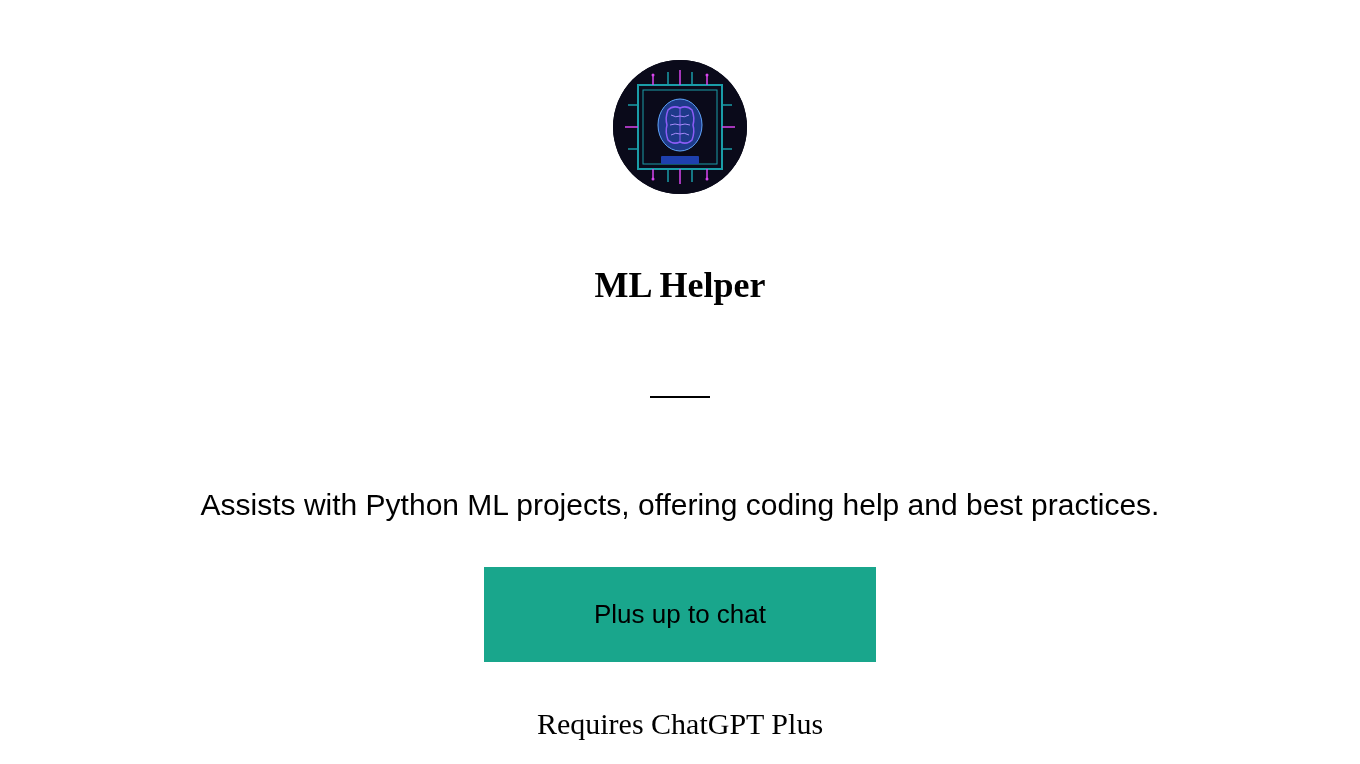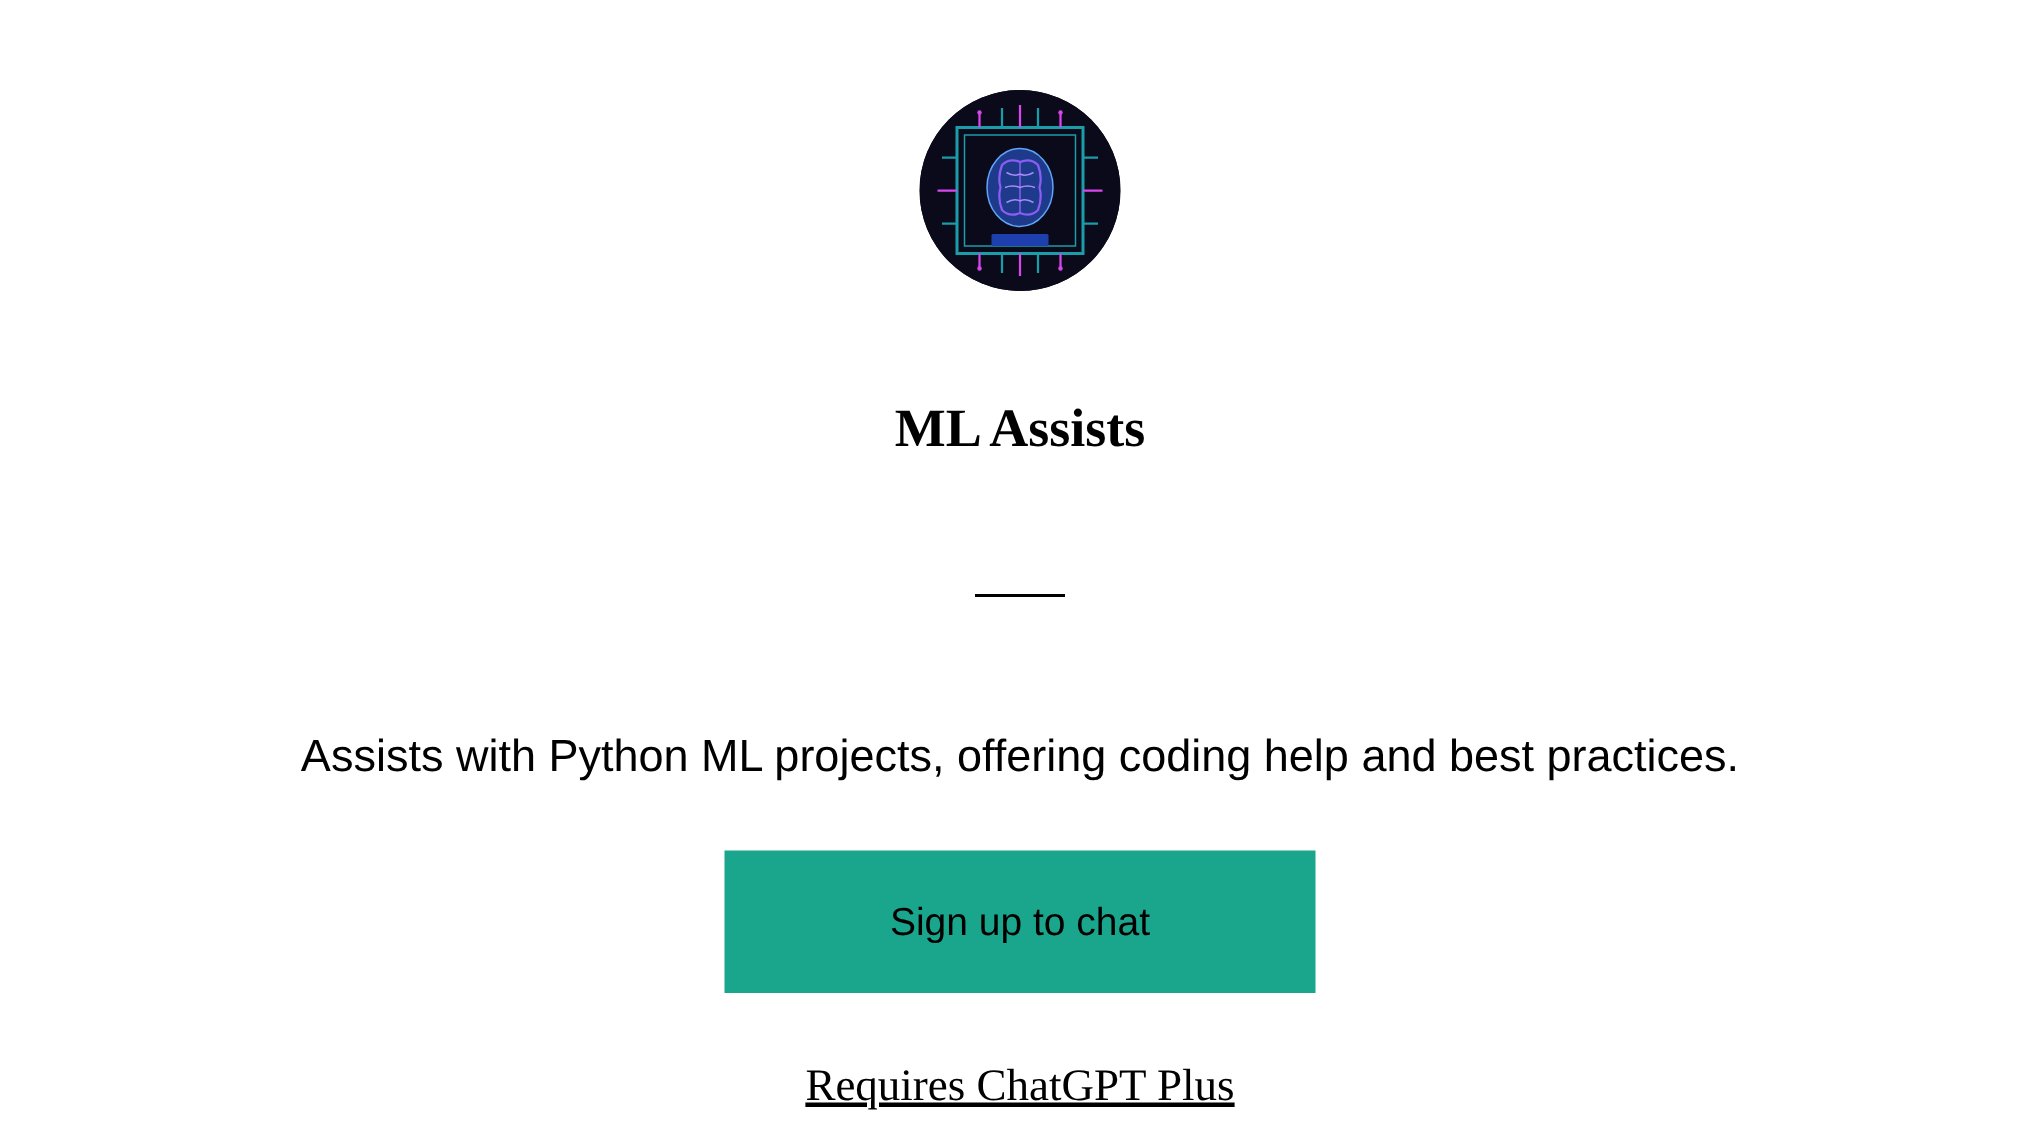--- a/index.html
+++ b/index.html
@@ -64,21 +64,20 @@
       font-size: 26px;
       font-family: -apple-system, BlinkMacSystemFont, 'Segoe UI', Arial, sans-serif;
       cursor: pointer;
       margin-bottom: 45px;
     }
     
     .requirement {
       font-size: 30px;
       color: #000000;
       font-family: Georgia, 'Times New Roman', Times, serif;
-      text-decoration: underline;
     }
   </style>
 </head>
 <body>
 
 <div class="avatar-container">
   <svg class="avatar-svg" viewBox="0 0 134 134">
     <rect width="134" height="134" fill="#0a0a1a"></rect>
 
     <rect x="25" y="25" width="84" height="84" fill="none" stroke="#1a9da8" stroke-width="2"></rect>
@@ -113,21 +112,21 @@
 
     <circle cx="40" cy="15" r="1.5" fill="#d946ef"></circle>
     <circle cx="94" cy="15" r="1.5" fill="#d946ef"></circle>
     <circle cx="40" cy="119" r="1.5" fill="#d946ef"></circle>
     <circle cx="94" cy="119" r="1.5" fill="#d946ef"></circle>
 
     <rect x="48" y="96" width="38" height="8" fill="#1e40af" rx="1"></rect>
   </svg>
 </div>
 
-<h1 class="title">ML Assists</h1>
+<h1 class="title">ML Helper</h1>
 
 <div class="divider"></div>
 
 <p class="description">Assists with Python ML projects, offering coding help and best practices.</p>
 
-<button class="signup-button">Sign up to chat</button>
+<button class="signup-button">Plus up to chat</button>
 
 <p class="requirement">Requires ChatGPT Plus</p>
 
 </body></html>

